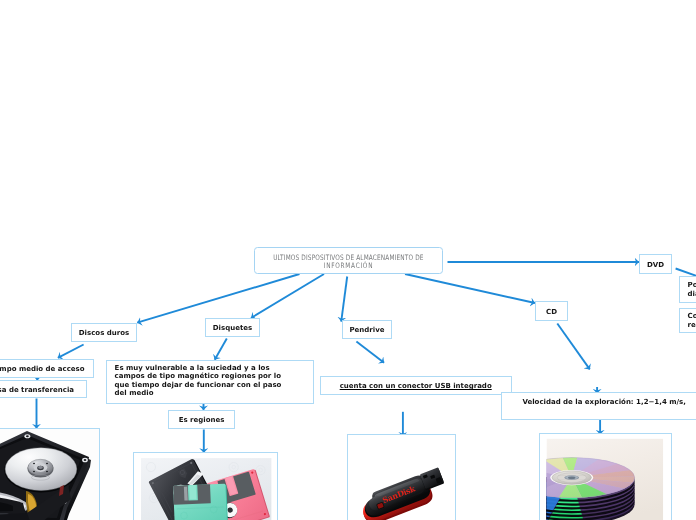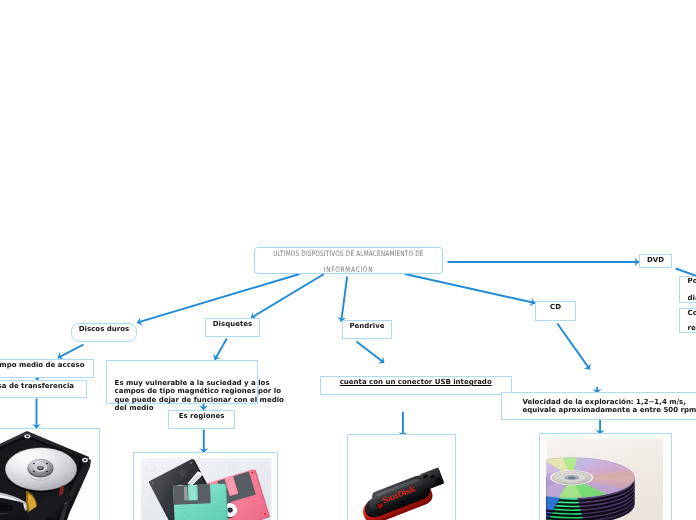--- a/index.html
+++ b/index.html
@@ -3,21 +3,21 @@
 <meta charset="utf-8">
 <style>
   html,body{margin:0;padding:0;}
   body{width:696px;height:520px;background:#ffffff;overflow:hidden;
        font-family:"DejaVu Sans",sans-serif;
        -webkit-font-smoothing:antialiased;text-rendering:geometricPrecision;}
   #canvas{position:relative;width:696px;height:520px;overflow:hidden;}
   svg.links{position:absolute;left:0;top:0;width:696px;height:520px;pointer-events:none;}
 
   .node{position:absolute;box-sizing:border-box;border:1px solid #aedaf5;background:#fff;
-        display:flex;flex-direction:column;justify-content:space-between;}
+        display:flex;flex-direction:column;justify-content:center;}
   .node.top{justify-content:flex-start;}
   .node .ln{font-weight:bold;font-size:7px;color:#151515;line-height:8.45px;
             white-space:pre;display:block;}
   .node.center{align-items:center;}
   .node.center .ln{position:relative;top:1px;}
   .node.left{align-items:flex-start;}
   .node.left{padding-left:7.6px;}
 
   .root{border-radius:3.5px;border:1px solid #a5d4f3;align-items:center;}
   .root .ln{position:relative;top:1.3px;font-family:"DejaVu Sans Condensed","DejaVu Sans",sans-serif;
@@ -61,60 +61,59 @@
     <g stroke="#1f8ad8" stroke-width="1.9" fill="none">
       <path d="M675.6,268.5 L701.3,277.5"></path>
     </g>
   </svg>
 
   <div class="node root" style="left:253.9px;top:247.4px;width:188.7px;height:26.7px;">
     <span class="ln">ULTIMOS DISPOSITIVOS DE ALMACENAMIENTO DE</span>
     <span class="ln ln2">INFORMACIÓN</span>
   </div>
 
-  <div class="node center" style="left:71px;top:323px;width:66px;height:19px;border-radius:8px;">
+  <div class="node center" style="left:71px;top:323px;width:66px;height:19px;">
     <span class="ln">Discos duros</span>
   </div>
   <div class="node center" style="left:205px;top:318px;width:55px;height:19px;">
     <span class="ln">Disquetes</span>
   </div>
   <div class="node center" style="left:314px;top:320px;width:50px;height:19px;margin-left:28px;">
     <span class="ln">Pendrive</span>
   </div>
-  <div class="node center" style="left:535px;top:301px;width:41px;height:20px;">
+  <div class="node center" style="left:535px;top:301px;width:33px;height:20px;">
     <span class="ln">CD</span>
   </div>
-  <div class="node center" style="left:639px;top:254px;width:33px;height:14px;">
+  <div class="node center" style="left:639px;top:254px;width:33px;height:20px;">
     <span class="ln">DVD</span>
   </div>
 
   <div class="node center" style="left:-22px;top:359px;width:116px;height:19px;">
     <span class="ln">Tiempo medio de acceso</span>
   </div>
   <div class="node center" style="left:-24px;top:380px;width:111px;height:18px;">
     <span class="ln">Tasa de transferencia</span>
   </div>
 
-  <div class="node left top" style="left:106px;top:360px;width:152px;height:44.4px;padding-top:18px;">
+  <div class="node left top" style="left:106px;top:360px;width:208px;height:44.4px;padding-top:3px;">
     <span class="ln">Es muy vulnerable a la suciedad y a los</span>
     <span class="ln">campos de tipo magnético regiones por lo</span>
-    <span class="ln">que puede dejar de funcionar con el medio</span>
+    <span class="ln">que tiempo dejar de funcionar con el paso</span>
     <span class="ln">del medio</span>
   </div>
   <div class="node center" style="left:168px;top:410px;width:67px;height:19px;">
     <span class="ln">Es regiones</span>
   </div>
 
   <div class="node center" style="left:319.7px;top:376px;width:192px;height:19.4px;text-decoration:underline;">
     <span class="ln">cuenta con un conector USB integrado</span>
   </div>
 
   <div class="node left top" style="left:501.4px;top:392.2px;width:227px;height:27.5px;padding-top:4.5px;padding-left:20px;">
     <span class="ln">Velocidad de la exploración: 1,2−1,4 m/s,</span>
-    <span class="ln">equivale aproximadamente a entre 500 rpm</span>
   </div>
 
   <div class="node left" style="left:679px;top:276px;width:80px;height:27px;">
     <span class="ln">Posee un</span>
     <span class="ln">diámetro</span>
   </div>
   <div class="node left" style="left:679px;top:308px;width:80px;height:25px;">
     <span class="ln">Consta de</span>
     <span class="ln">regiones</span>
   </div>

